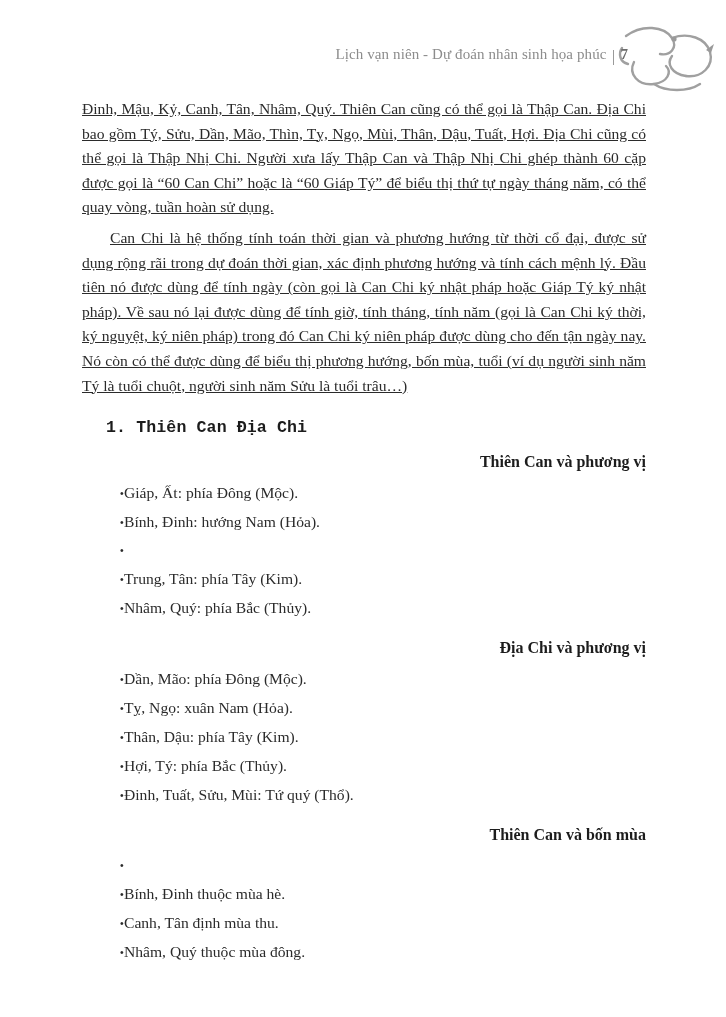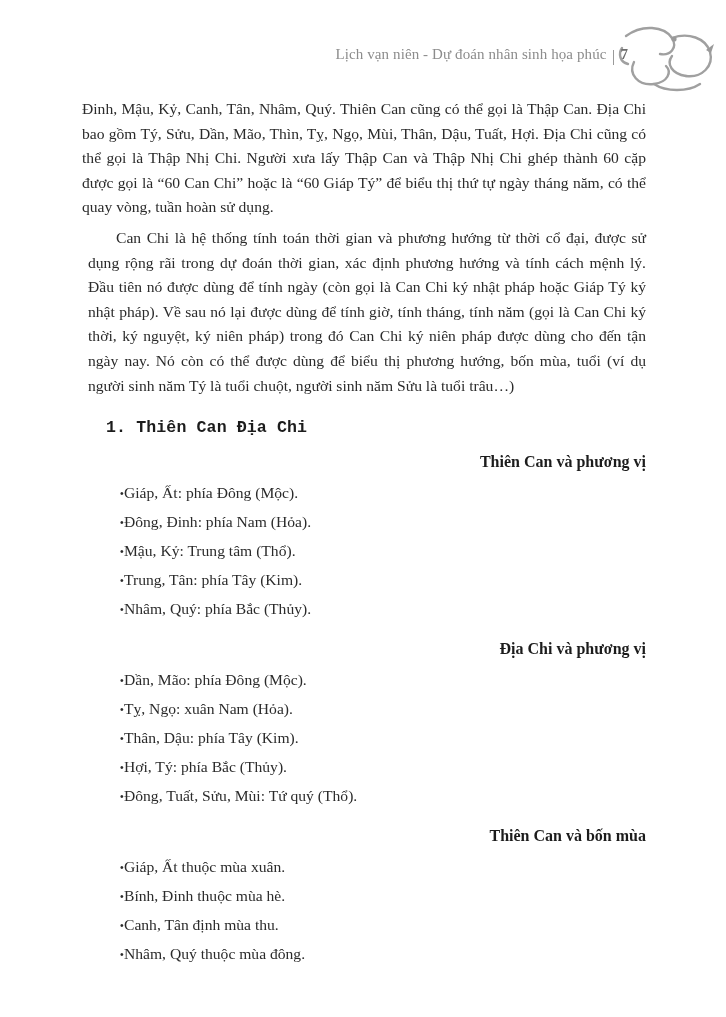--- a/index.html
+++ b/index.html
@@ -41,22 +41,23 @@
     width: 104px; height: 76px;
     z-index: 1;
   }
 
   
   .para {
     font-size: 15.6px;
     line-height: 24.6px;
     text-align: justify;
     color: #2b2b2b;
+    text-decoration: underline;
   }
-  .para.indent { text-indent: 28px; margin-left: 6px; }
+  .para.indent { text-indent: 28px; }
   .para + .para { margin-top: 6px; }
 
   .main-heading {
     font-weight: bold;
     font-size: 16.6px;
     color: #1c1c1c;
     margin: 20px 0 12px 24px;
     font-family: Liberation Mono, monospace;
     letter-spacing: 0.1px;
   }
@@ -119,25 +120,24 @@
 
   <div class="section">
     <h3 class="section-title">Thiên Can và phương vị</h3>
     <div class="bullet-list">
       <div class="bullet-item">
         <span class="bullet">•</span>
         <span>Giáp, Ất: phía Đông (Mộc).</span>
       </div>
       <div class="bullet-item">
         <span class="bullet">•</span>
-        <span>Đông, Đinh: phía Nam (Hỏa).</span>
+        <span>Bính, Đinh: hướng Nam (Hỏa).</span>
       </div>
       <div class="bullet-item">
         <span class="bullet">•</span>
-        <span>Mậu, Kỷ: Trung tâm (Thổ).</span>
       </div>
       <div class="bullet-item">
         <span class="bullet">•</span>
         <span>Trung, Tân: phía Tây (Kim).</span>
       </div>
       <div class="bullet-item">
         <span class="bullet">•</span>
         <span>Nhâm, Quý: phía Bắc (Thủy).</span>
       </div>
     </div>
@@ -157,31 +157,30 @@
       <div class="bullet-item">
         <span class="bullet">•</span>
         <span>Thân, Dậu: phía Tây (Kim).</span>
       </div>
       <div class="bullet-item">
         <span class="bullet">•</span>
         <span>Hợi, Tý: phía Bắc (Thủy).</span>
       </div>
       <div class="bullet-item">
         <span class="bullet">•</span>
-        <span>Đông, Tuất, Sửu, Mùi: Tứ quý (Thổ).</span>
+        <span>Đinh, Tuất, Sửu, Mùi: Tứ quý (Thổ).</span>
       </div>
     </div>
   </div>
 
   <div class="section">
     <h3 class="section-title">Thiên Can và bốn mùa</h3>
     <div class="bullet-list">
       <div class="bullet-item">
         <span class="bullet">•</span>
-        <span>Giáp, Ất thuộc mùa xuân.</span>
       </div>
       <div class="bullet-item">
         <span class="bullet">•</span>
         <span>Bính, Đinh thuộc mùa hè.</span>
       </div>
       <div class="bullet-item">
         <span class="bullet">•</span>
         <span>Canh, Tân định mùa thu.</span>
       </div>
       <div class="bullet-item">

